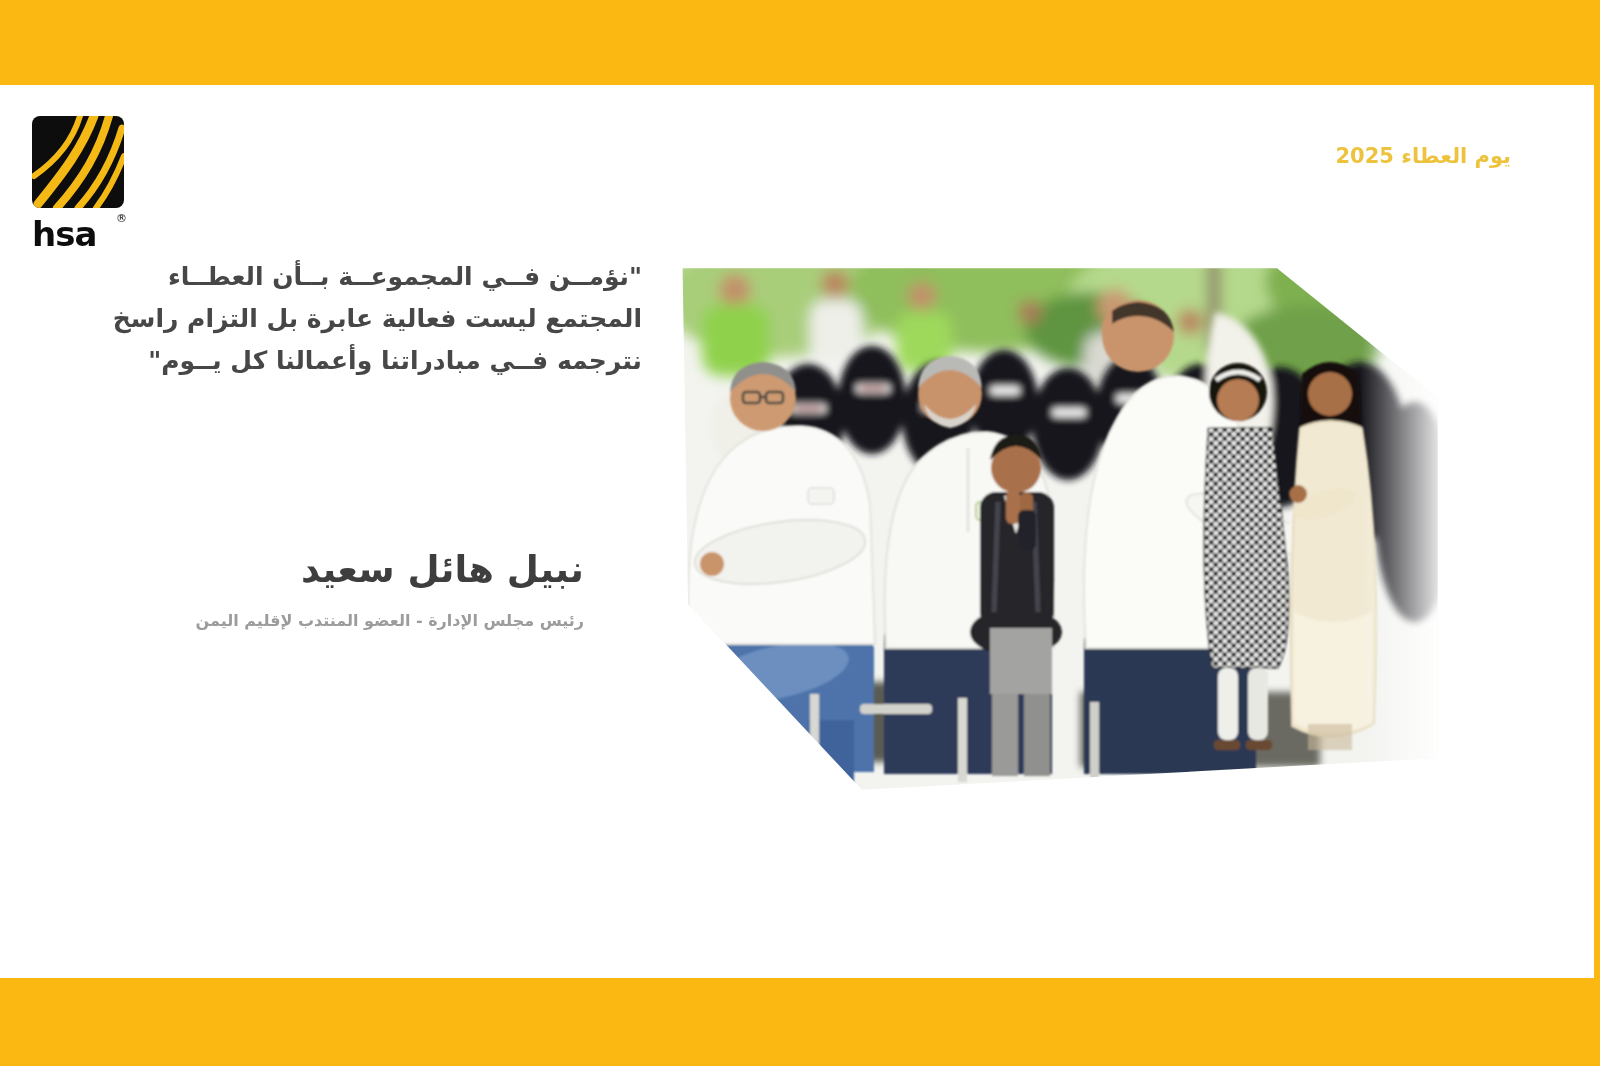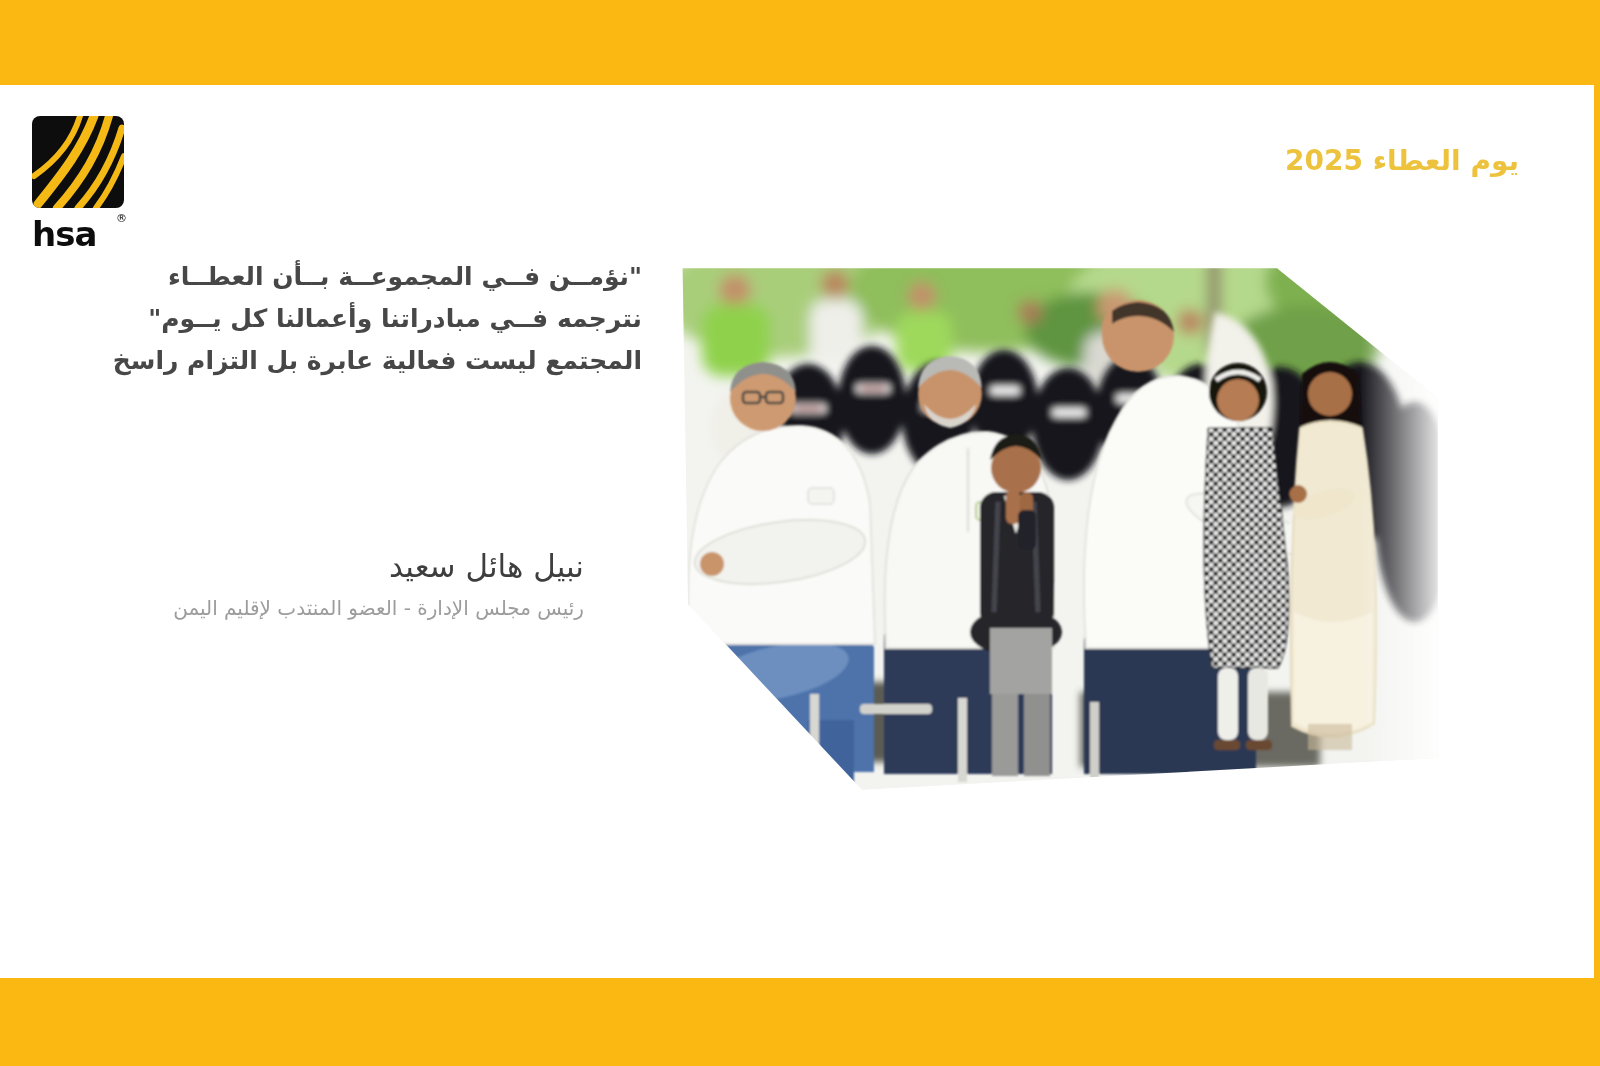--- a/index.html
+++ b/index.html
@@ -15,33 +15,33 @@
     position:relative;width:1600px;height:1066px;overflow:hidden;
     background:#ffffff;font-family:"DejaVu Sans",sans-serif;
   }
   .band-top{position:absolute;left:0;top:0;width:1600px;height:85px;background:var(--band-yellow);}
   .band-bottom{position:absolute;left:0;top:978px;width:1600px;height:88px;background:var(--band-yellow);}
   .strip-right{position:absolute;top:85px;right:0;width:6px;height:893px;background:var(--band-yellow);}
 
   .logo{position:absolute;left:30px;top:114px;width:100px;height:140px;}
 
   .event-label{
-    position:absolute;top:144px;right:81px;direction:rtl;white-space:nowrap;
-    font-size:28px;font-weight:bold;color:var(--label-gold);letter-spacing:0;
+    position:absolute;top:144px;right:89px;direction:rtl;white-space:nowrap;
+    font-size:21px;font-weight:bold;color:var(--label-gold);letter-spacing:0;
   }
 
   .quote{position:absolute;top:256px;right:958px;width:482px;direction:rtl;}
   .quote-line{
     font-size:25px;font-weight:bold;color:var(--quote-text);
     line-height:42px;white-space:nowrap;text-align:right;
   }
 
   .speaker{position:absolute;top:548px;right:1016px;direction:rtl;text-align:right;}
-  .speaker-name{font-size:31px;font-weight:normal;color:var(--name-text);white-space:nowrap;}
-  .speaker-title{margin-top:12px;font-size:20px;color:var(--title-text);white-space:nowrap;}
+  .speaker-name{font-size:37px;font-weight:bold;color:var(--name-text);white-space:nowrap;}
+  .speaker-title{margin-top:20px;font-size:16px;color:var(--title-text);white-space:nowrap;font-weight:bold;}
 
   .photo{
     position:absolute;left:660px;top:252px;width:780px;height:540px;
     clip-path:polygon(2.9% 3%,79.1% 3%,99.7% 27%,99.7% 93.7%,25.9% 99.6%,3.6% 65.2%);
   }
   .photo svg{display:block;}
 </style>
 </head>
 <body>
 
@@ -66,22 +66,22 @@
       <path d="M94,42 C87,60 78,78 66,94" stroke-width="6"></path>
     </g>
     <text x="2" y="132" font-size="34" font-weight="bold" letter-spacing="-1" fill="#0D0D0D">hsa</text>
     <text x="86" y="108" font-size="11" fill="#0D0D0D">®</text>
   </svg>
 
   <div class="event-label">يوم العطاء 2025</div>
 
   <div class="quote">
     <div class="quote-line">"نؤمــن فــي المجموعــة بــأن العطــاء</div>
+    <div class="quote-line">المجتمع ليست فعالية عابرة بل التزام راسخ</div>
     <div class="quote-line">نترجمه فــي مبادراتنا وأعمالنا كل يــوم"</div>
-    <div class="quote-line">المجتمع ليست فعالية عابرة بل التزام راسخ</div>
   </div>
 
   <div class="speaker">
     <div class="speaker-name">نبيل هائل سعيد</div>
     <div class="speaker-title">رئيس مجلس الإدارة - العضو المنتدب لإقليم اليمن</div>
   </div>
 
   <div class="photo">
     <svg viewBox="0 0 780 540" width="780" height="540">
       <defs>

